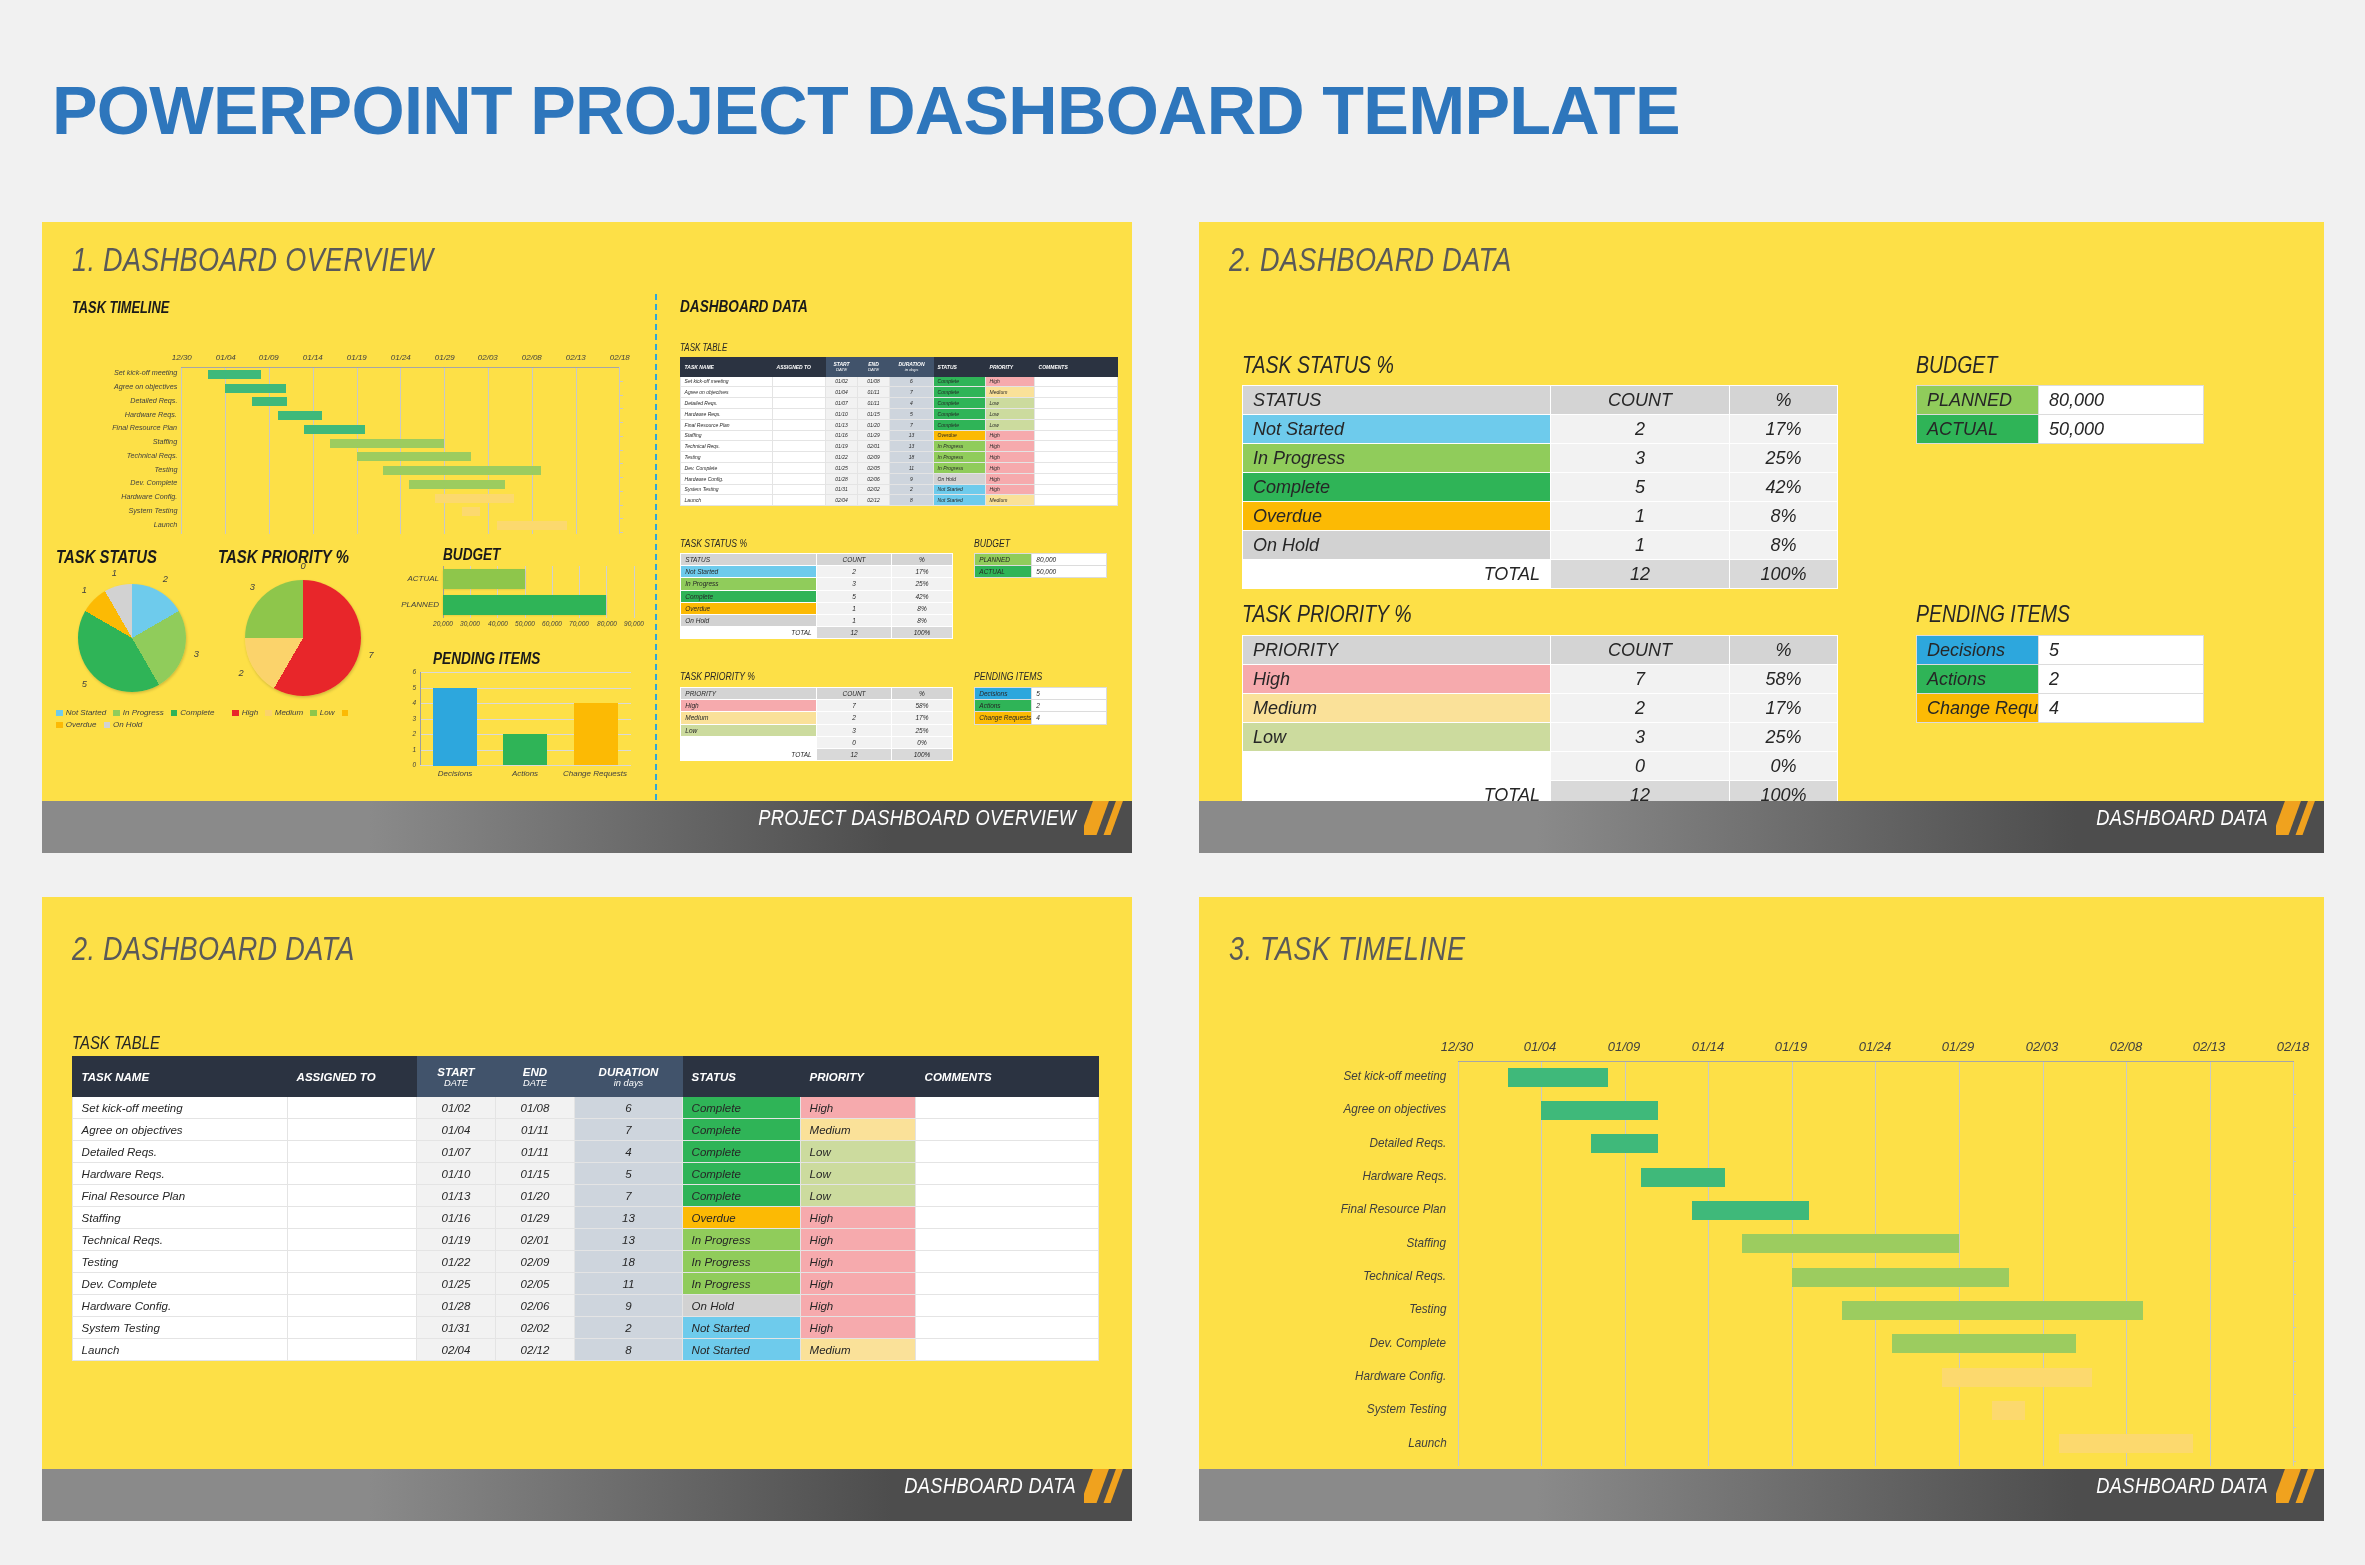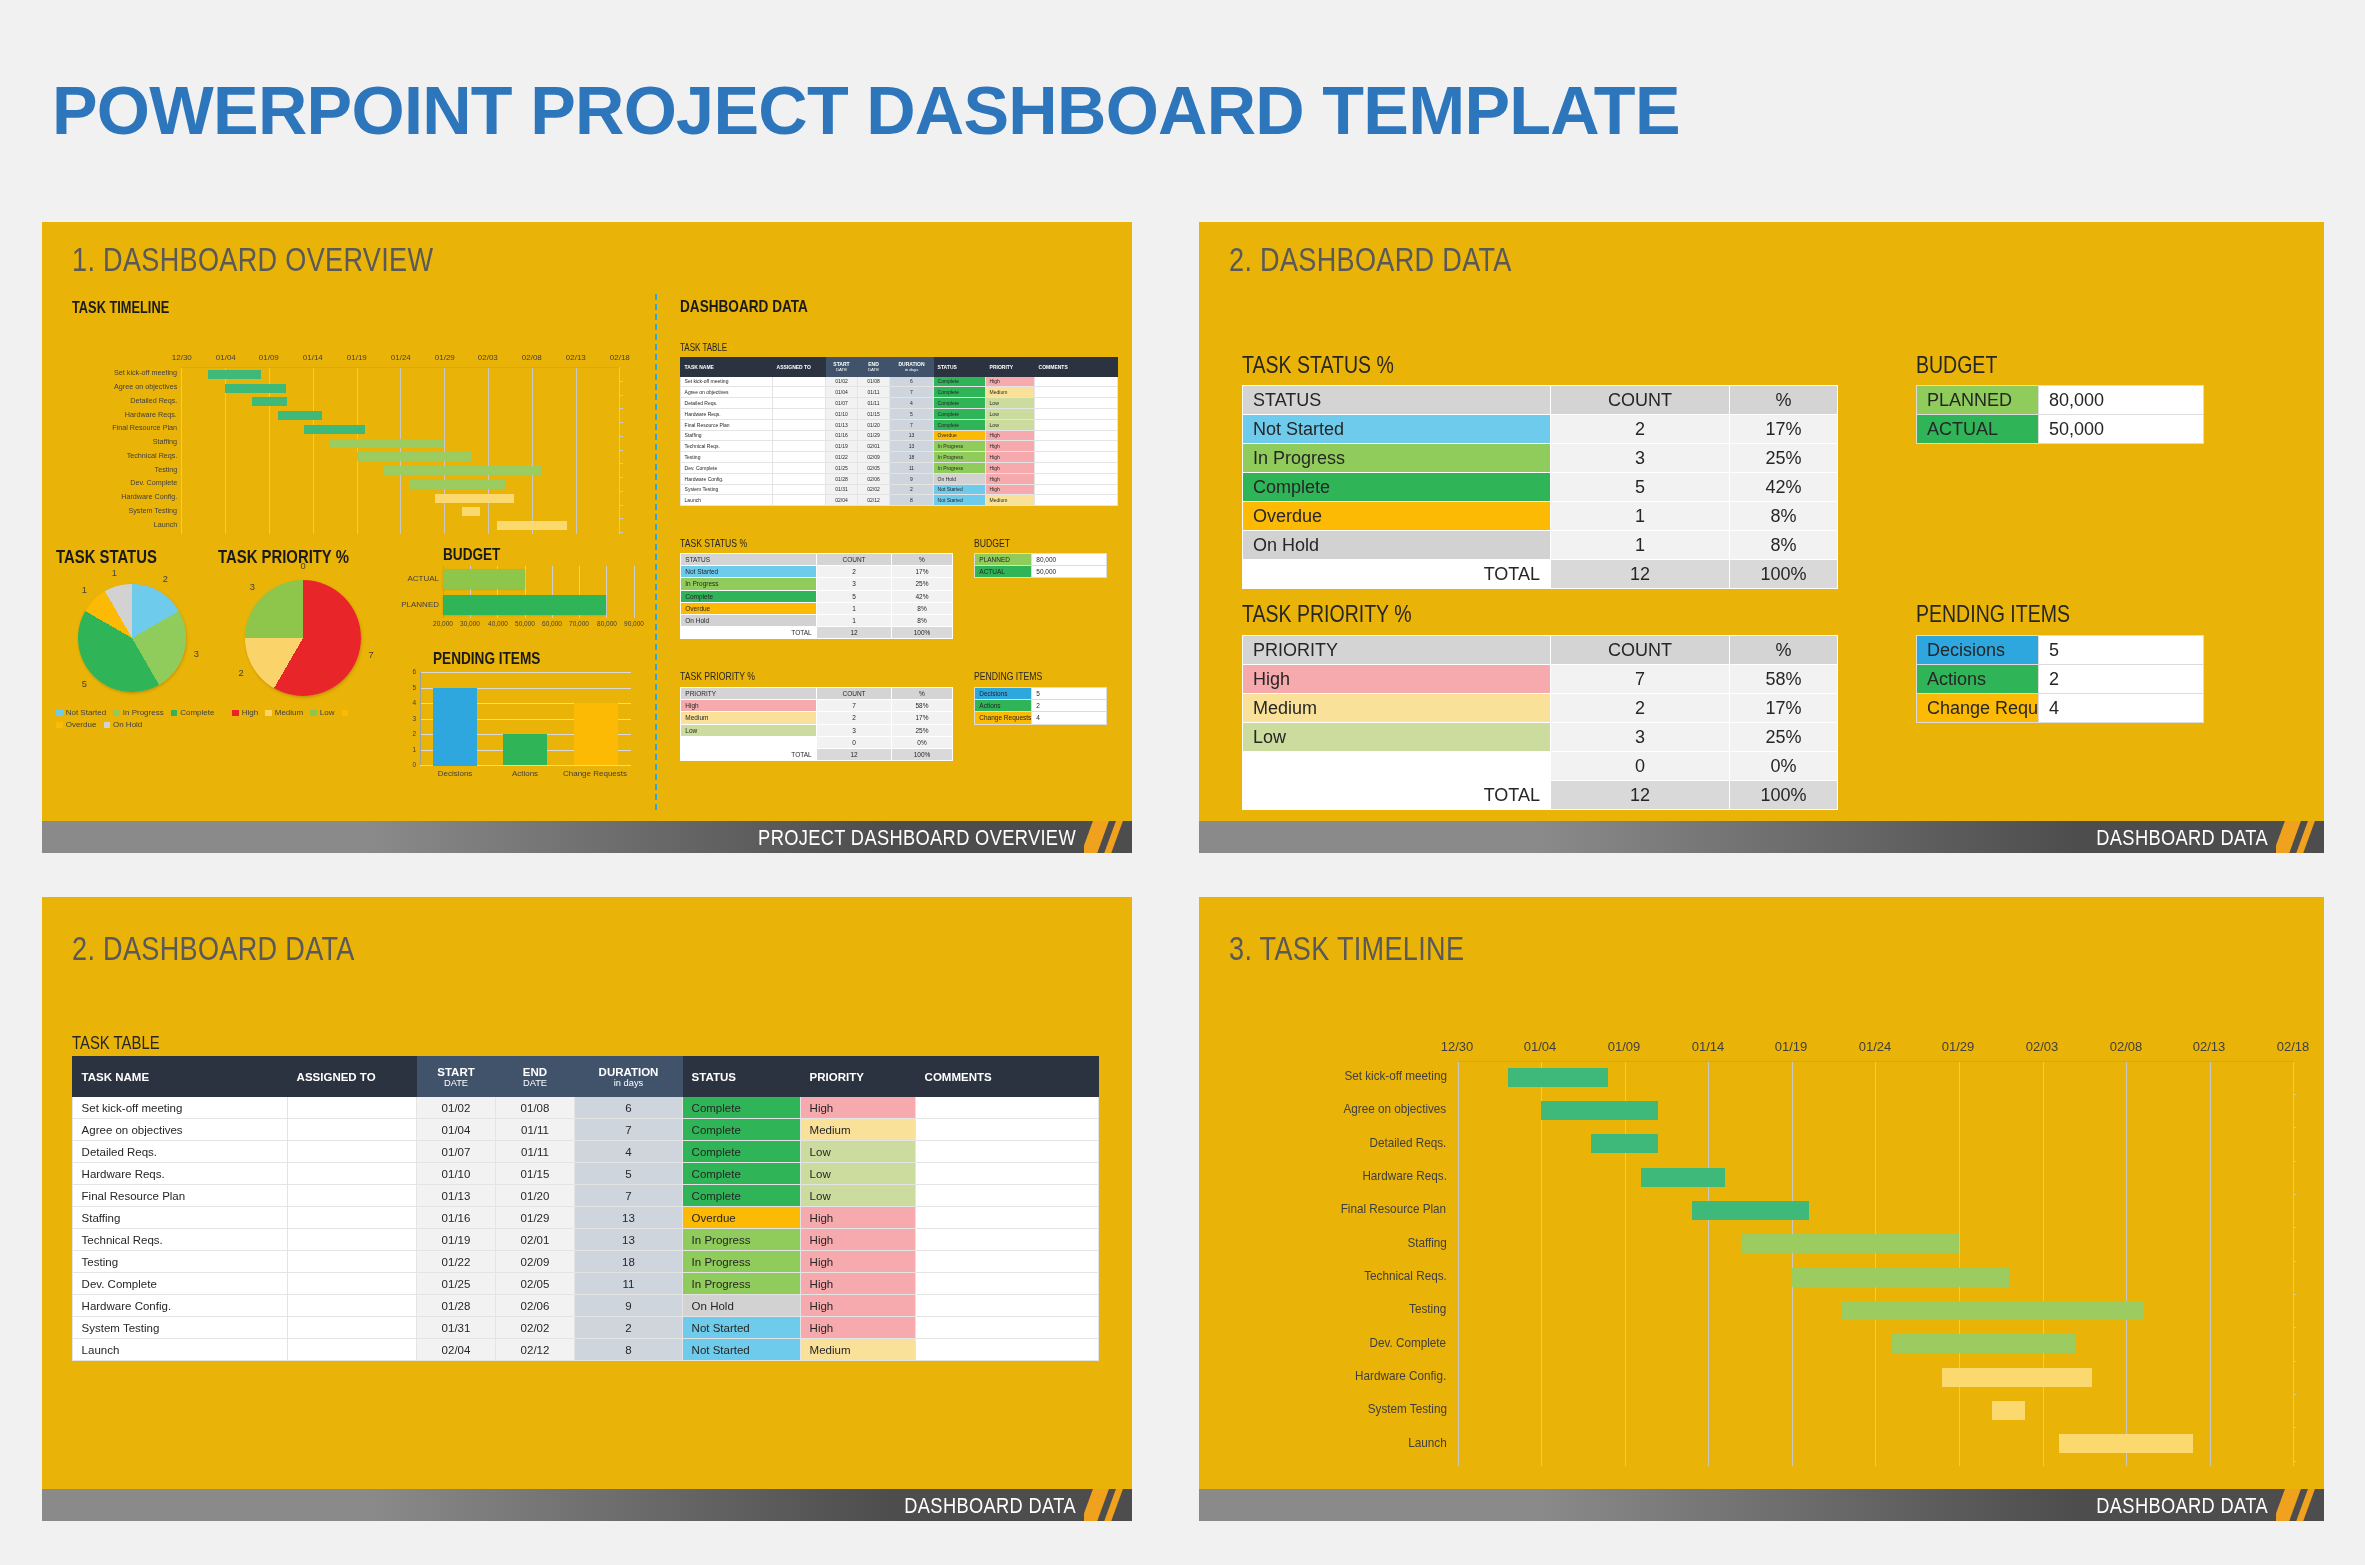--- a/index.html
+++ b/index.html
@@ -21,22 +21,23 @@
     letter-spacing: -0.7px;
     line-height: 83px;
     white-space: nowrap;
     transform: scaleX(0.99);
     transform-origin: left center;
   }
 
   
   .slide {
     position: absolute;
-    background: #eab308;
+    background: #fde047;
     overflow: hidden;
+    font-style: italic;
   }
   #slide-1 { left: 42px;   top: 222px;  width: 1090px; height: 631px; }
   #slide-2 { left: 1199px; top: 222px;  width: 1125px; height: 631px; }
   #slide-3 { left: 42px;   top: 897px; width: 1090px; height: 624px; }
   #slide-4 { left: 1199px; top: 897px; width: 1125px; height: 624px; }
 
   .slide-title {
     position: absolute;
     left: 30px;
     font-size: 33px;
@@ -45,21 +46,21 @@
     letter-spacing: 0.4px;
     white-space: nowrap;
     transform: scaleX(0.82);
     transform-origin: left center;
   }
 
   
   .footer {
     position: absolute;
     left: 0; bottom: 0;
-    width: 100%; height: 32px;
+    width: 100%; height: 52px;
     background: linear-gradient(to right, #8a8a8a 0%, #8a8a8a 30%, #4d4d4d 78%, #4d4d4d 100%);
   }
   .footer-label {
     position: absolute;
     right: 56px; top: 0;
     height: 34px; line-height: 34px;
     color: #ffffff;
     font-size: 21.5px;
     letter-spacing: 0.4px;
     white-space: nowrap;

